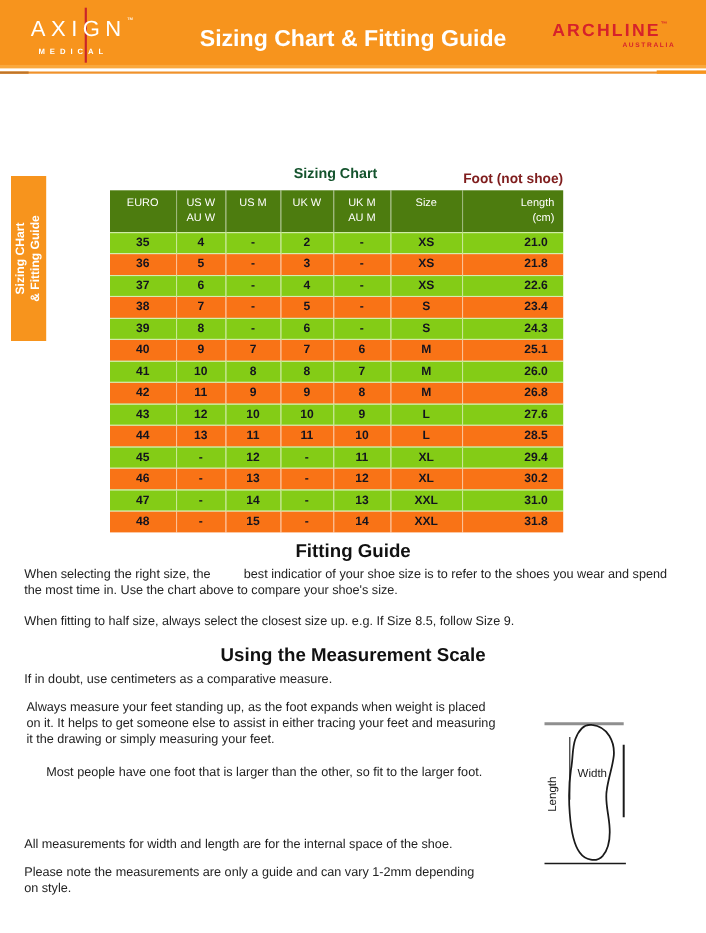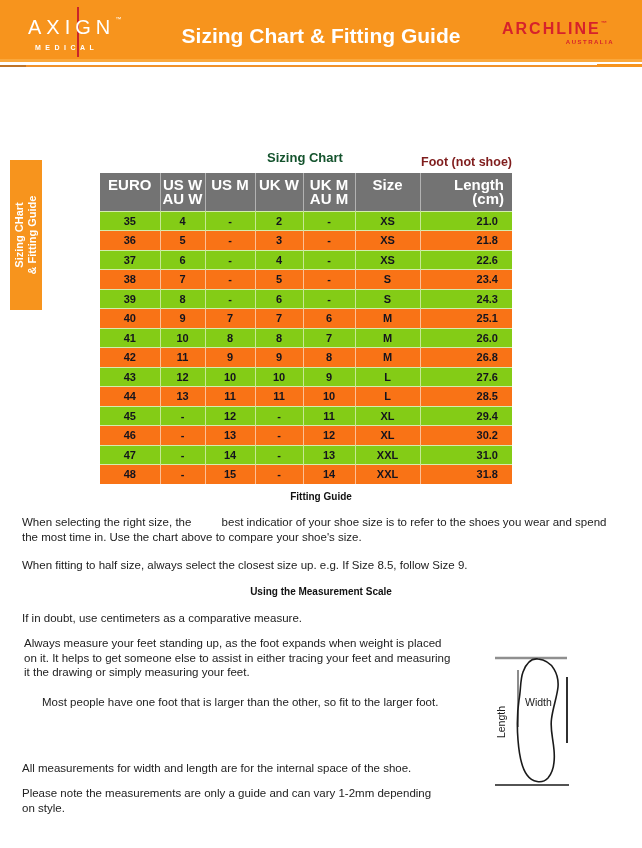--- a/index.html
+++ b/index.html
@@ -37,38 +37,38 @@
     text-align:center; color:#fff; font-weight:700; font-size:11px; line-height:13px;
     white-space:pre-line;
   }
 
   
   .chart-title { position:absolute; left:100px; top:150px; width:410px; text-align:center; font-size:13px; font-weight:700; color:#14532d; }
   .foot-note { position:absolute; left:402px; top:155px; width:110px; text-align:right; font-size:12.5px; font-weight:700; color:#7f1d1d; }
 
   table.sizing { position:absolute; left:100px; top:173px; width:412px; border-collapse:collapse; table-layout:fixed; }
   table.sizing th {
-    background:#737373; color:#fff; font-size:15px; font-weight:700;
+    background:#4d7c0f; color:#fff; font-size:10px; font-weight:400;
     vertical-align:top; padding-top:5px; height:38px; text-align:center;
     border-right:1px solid rgba(255,255,255,0.45); white-space:pre-line; line-height:14px;
   }
   table.sizing th:last-child { text-align:right; padding-right:8px; border-right:none; }
   table.sizing td {
     font-size:11px; font-weight:700; color:#14141e; text-align:center;
     height:18.5px; padding:0; line-height:18.5px;
     border-right:1px solid rgba(255,255,255,0.55);
     border-top:1px solid rgba(255,255,255,0.65);
   }
   table.sizing td:last-child { border-right:none; }
   table.sizing td.len { text-align:right; padding-right:14px;padding-left:38px; }
   table.sizing tr.row-dark td { background:#84cc16; }
   table.sizing tr.row-light td { background:#f97316; }
 
   
-  .sec-heading { position:absolute; left:0; width:642px; text-align:center; font-size:10px; font-weight:700; color:#111; }
+  .sec-heading { position:absolute; left:0; width:642px; text-align:center; font-size:17px; font-weight:700; color:#111; }
   .body-text { position:absolute; font-size:11.5px; line-height:14.5px; color:#222; white-space:pre-line; }
   .body-text b { font-weight:400;padding-left:27px; }
 
   
   .foot-diagram { position:absolute; left:485px; top:645px; width:157px; height:200px; }
   .foot-diagram text { font-family:"Liberation Sans", sans-serif; font-size:10.5px; fill:#1a1a1a; }
 </style>
 </head>
 <body>
 

